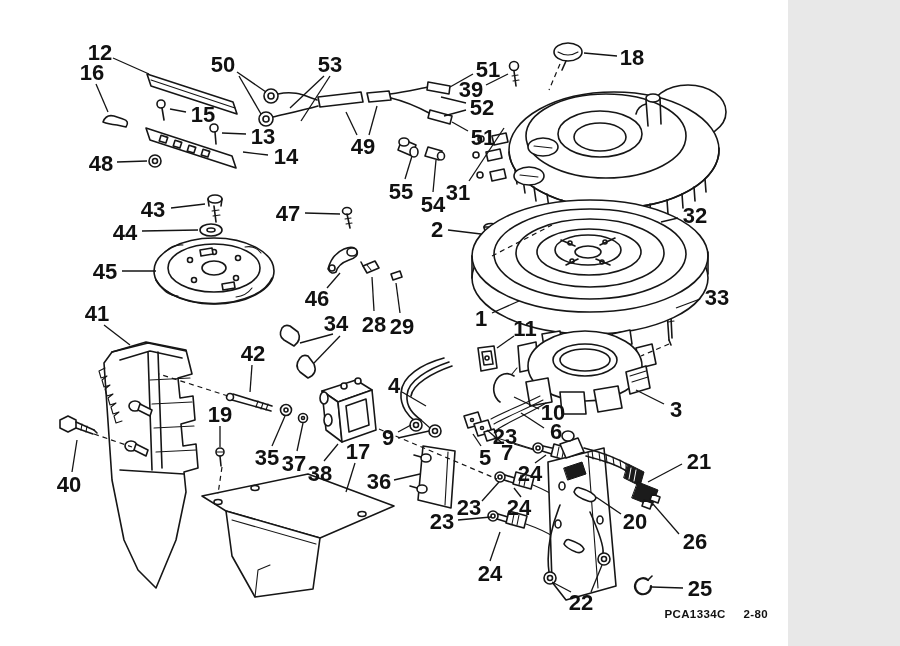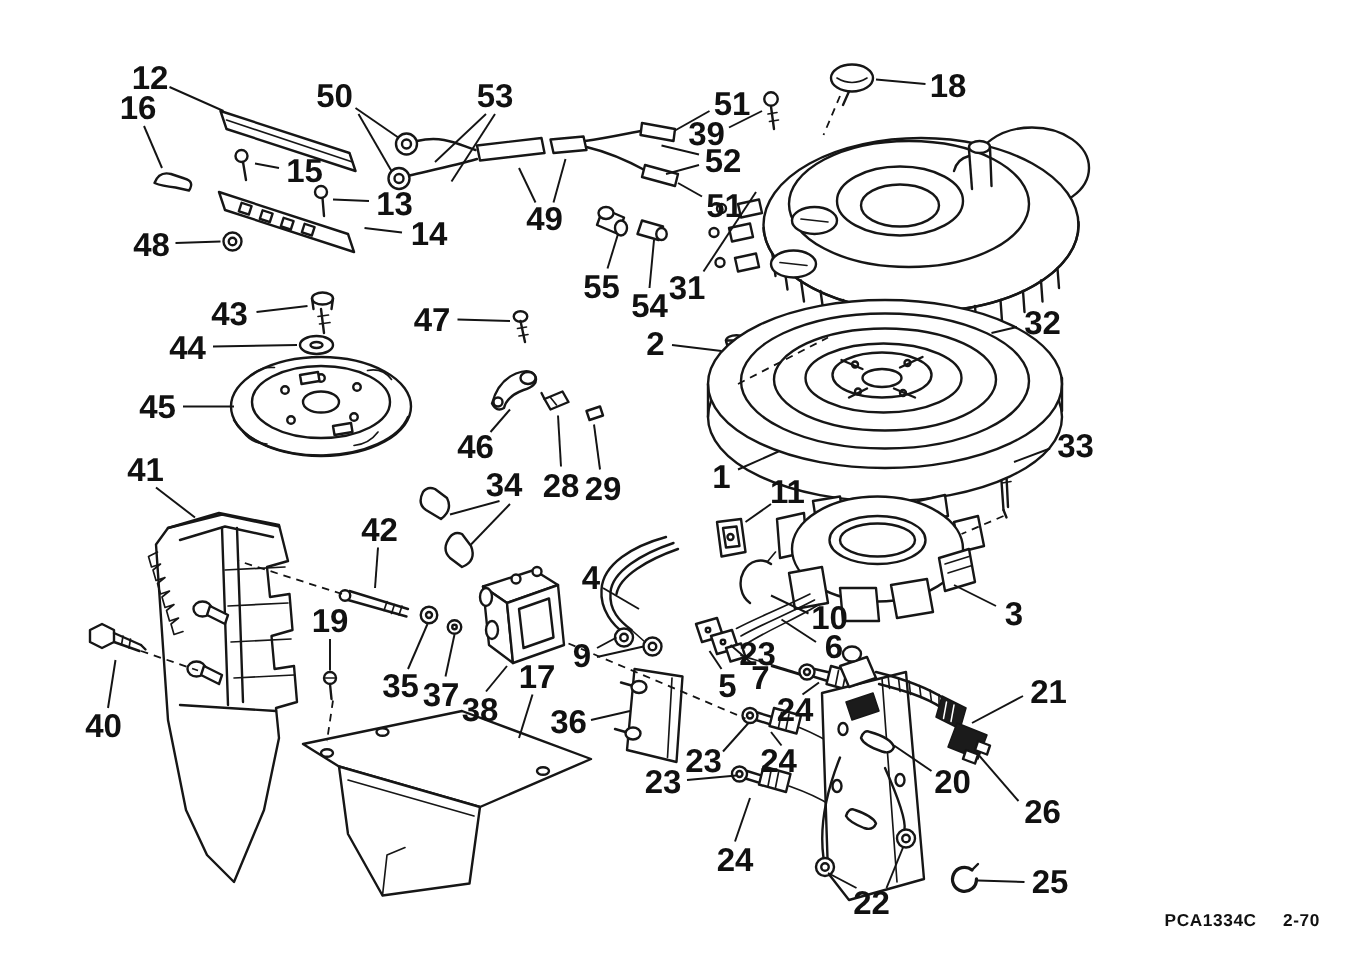--- a/index.html
+++ b/index.html
@@ -1,16 +1,16 @@
 <!DOCTYPE html>
 <html><head>
 <meta charset="utf-8">
 <style>
   html,body{margin:0;padding:0;background:#e8e8e8;}
-  .stage{position:relative;width:900px;height:646px;background:#ffffff;overflow:hidden;
+  .stage{position:relative;width:788px;height:646px;background:#ffffff;overflow:hidden;
          font-family:"Liberation Sans",sans-serif;}
   svg{position:absolute;left:0;top:0;}
   .art{stroke:#161616;stroke-width:1.6;fill:none;stroke-linecap:round;stroke-linejoin:round;}
   .wf{fill:#ffffff;}
   .dk{fill:#1b1b1b;stroke:#161616;stroke-width:1;}
   .thin{stroke-width:1.1;}
   .callout{font-family:"Liberation Sans",sans-serif;font-weight:700;font-size:22px;fill:#111;}
   .leader{stroke:#141414;stroke-width:1.3;fill:none;}
   .dashed{stroke:#141414;stroke-width:1.2;fill:none;stroke-dasharray:5 4;}
   .knurl{stroke:#161616;stroke-width:6;fill:none;stroke-dasharray:2.5 3;}
@@ -506,15 +506,15 @@
         <text x="695" y="541" text-anchor="middle" dominant-baseline="central" class="callout">26</text>
         <text x="442" y="521" text-anchor="middle" dominant-baseline="central" class="callout">23</text>
         <text x="490" y="573" text-anchor="middle" dominant-baseline="central" class="callout">24</text>
         <text x="700" y="588" text-anchor="middle" dominant-baseline="central" class="callout">25</text>
         <text x="581" y="602" text-anchor="middle" dominant-baseline="central" class="callout">22</text>
       </g>
   </svg>
 
   <div class="footer">
     <span>PCA1334C</span>
-    <span>2-70</span>
+    <span>2-80</span>
   </div>
 </div>
 
 </body></html>

